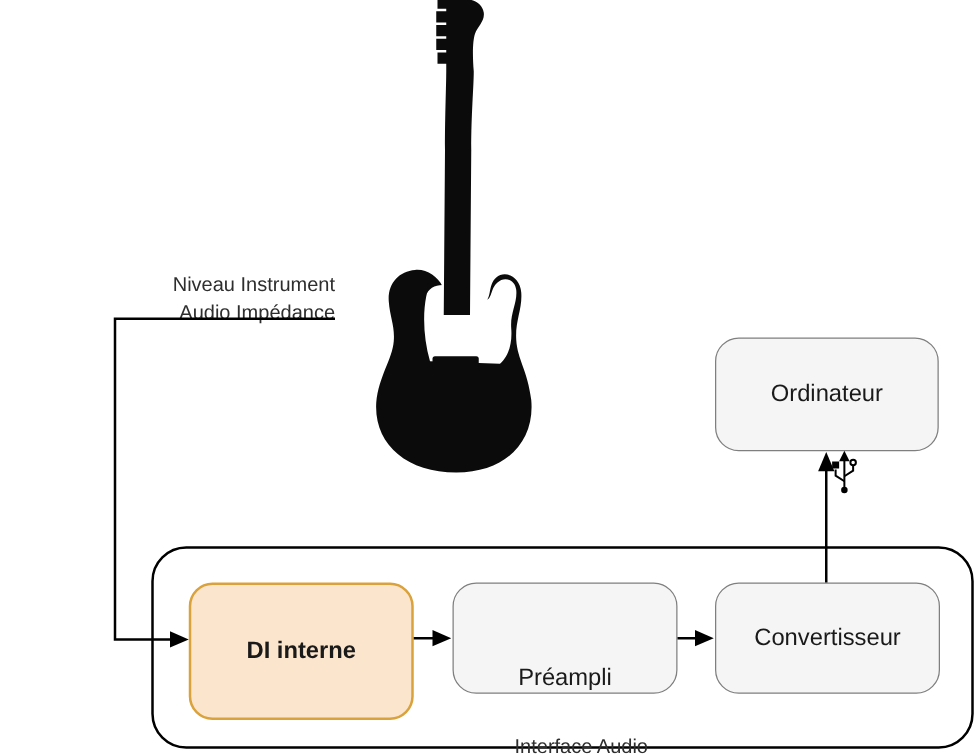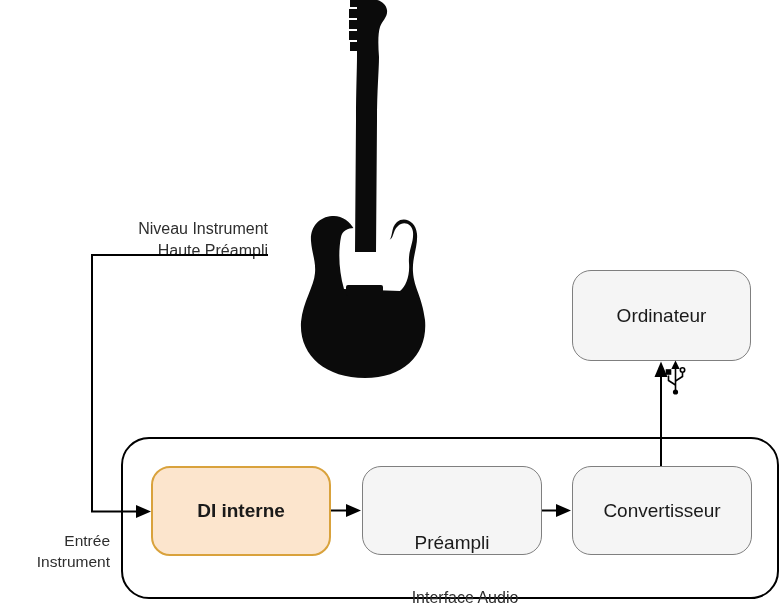--- a/index.html
+++ b/index.html
@@ -28,47 +28,43 @@
     width:180px; height:89px; box-sizing:border-box;
     background:var(--node-fill,#f5f5f5);
     border:1.6px solid var(--node-border,#7f7f7f);
     border-radius:19px; font-size:19px; color:#1a1a1a; z-index:3;
   }
   .node.highlight {
     background:var(--highlight-fill,#fce5cd);
     border:2px solid var(--highlight-border,#d9a23c);
     font-weight:700;
   }
-  .node-di   { left:151px; top:466px; width:180px; height:90px; }
+  .node-di   { left:151px; top:466px; width:180px; height:110px; }
   .node-pre  { left:362px; top:466px;align-items:flex-end; }
   .node-conv { left:572px; top:466px; }
   .node-ordi { left:572px; top:270px; width:179px; height:91px; }
 
   .small-label {
     position:absolute; color:var(--text,#2e2e2e);
     font-size:16px; line-height:22px; z-index:4;margin-top:16px;
   }
   .label-niveau { left:88px; top:202px; width:180px; text-align:right; }
   .label-entree { left:10px; top:514px; width:100px; text-align:right; font-size:15.5px; line-height:21px; }
   .label-interface { left:136px; top:571px; width:658px; text-align:center; }
 </style>
 </head>
 <body>
 
 <div class="canvas">
 
   <div class="small-label label-niveau">
     <div>Niveau Instrument</div>
-    <div>Haute Préampli</div>
+    <div>Audio Impédance</div>
   </div>
 
-  <div class="small-label label-entree">
-    <div>Entrée</div>
-    <div>Instrument</div>
-  </div>
 
   <div class="outer-box"></div>
   <div class="small-label label-interface">Interface Audio</div>
 
   <div class="node highlight node-di">
     <span>DI interne</span>
   </div>
   <div class="node node-pre">
     <span>Préampli</span>
   </div>

